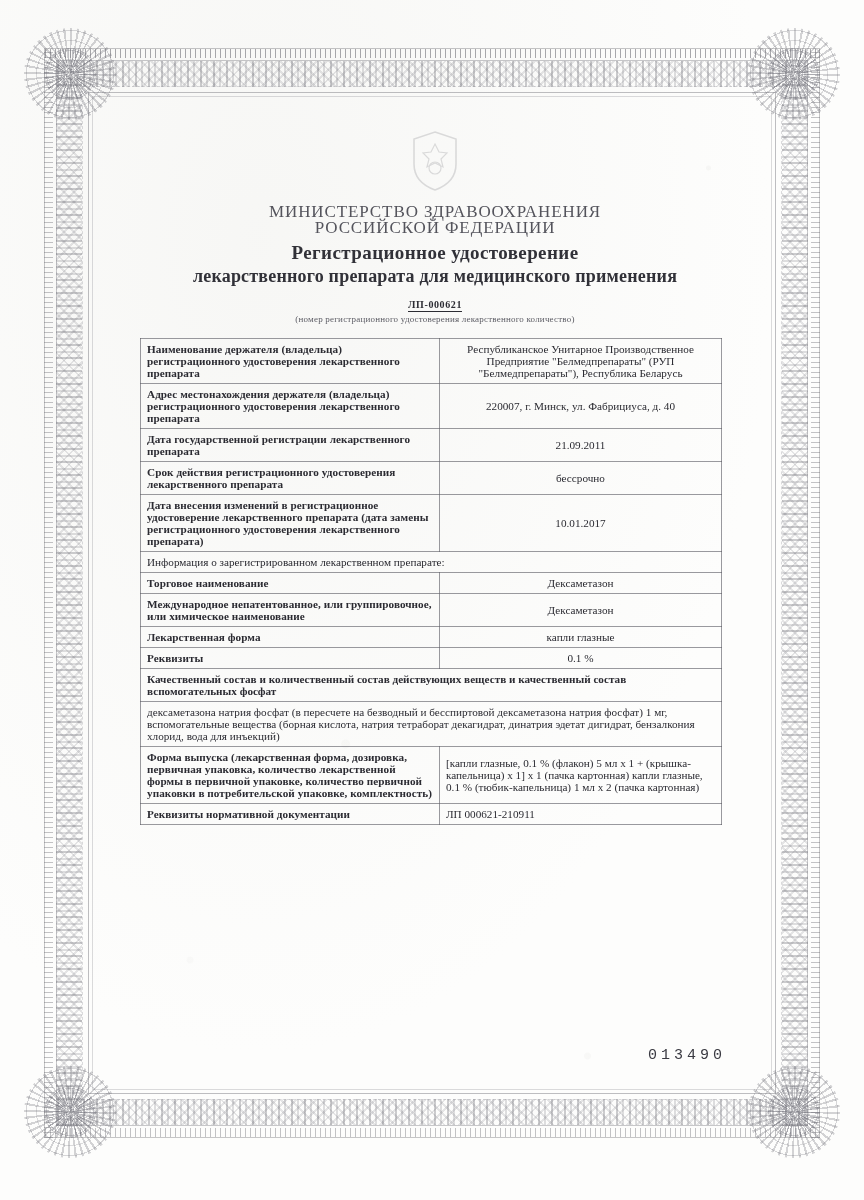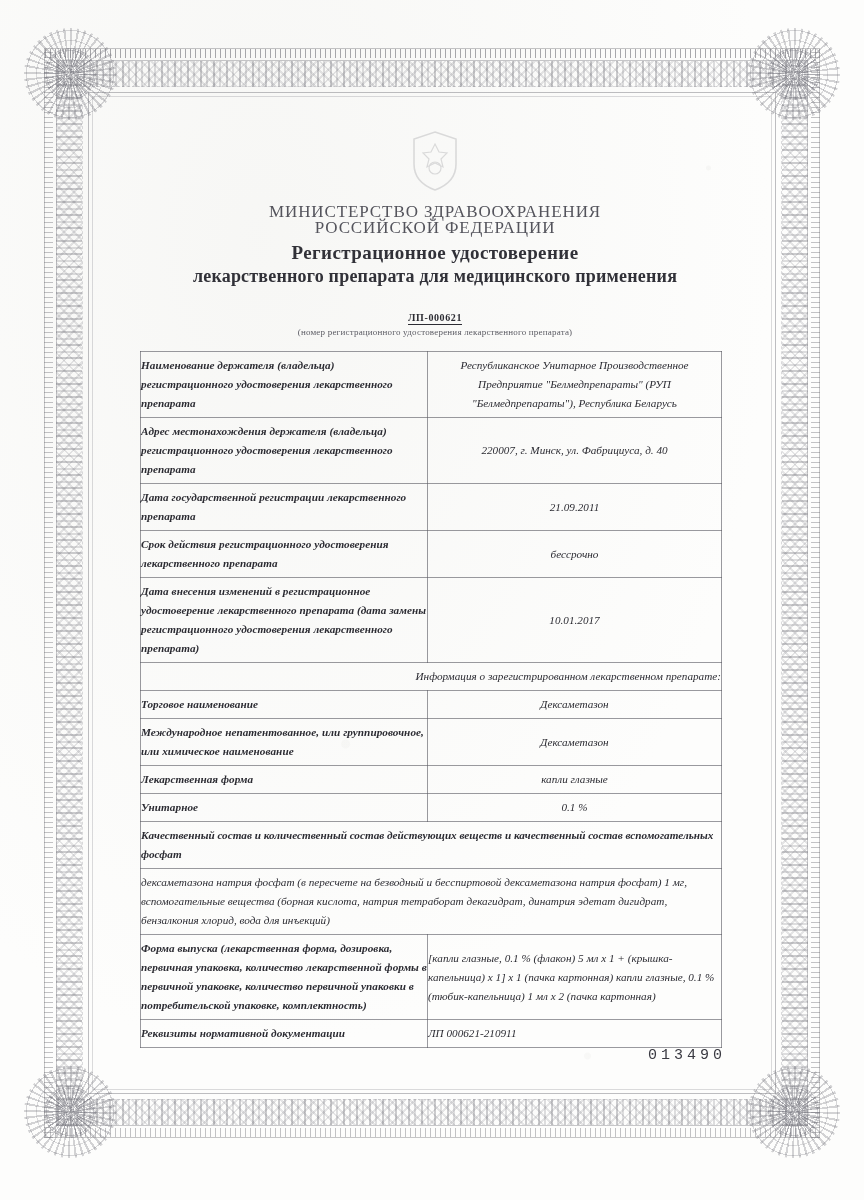--- a/index.html
+++ b/index.html
@@ -190,21 +190,21 @@
     letter-spacing:.4px;
     color:#313138;
     margin-bottom:2px;
   }
   .title2{
     text-align:center;
     font-size:18px;
     font-weight:bold;
     letter-spacing:.2px;
     color:#313138;
-    margin-bottom:25px;
+    margin-bottom:12px;
   }
 
   .regnum{
     text-align:center;
     font-size:10px;
     font-weight:bold;
     letter-spacing:.6px;
     color:#2c2c33;
     text-decoration:underline;
     text-underline-offset:3px;
@@ -221,44 +221,43 @@
   
   table.cert{
     width:582px;
     border-collapse:collapse;
     table-layout:fixed;
     font-size:11.2px;
     color:#2b2b32;
   }
   table.cert td{
     border:1px solid rgba(92,92,100,.62);
-    padding:4px 0;
+    padding:4px 6px;
     vertical-align:middle;
-    line-height:19px;
-    font-style:italic;
+    line-height:12px;
   }
   td.lbl{
     width:286px;
     font-weight:bold;
     letter-spacing:.05px;
   }
   td.val{
     text-align:center;
     font-weight:normal;
   }
   td.val-left{
     text-align:left;
     font-weight:normal;
     line-height:14px;
   }
   td.full{
     font-weight:bold;
   }
   td.full-center{
-    text-align:right;
+    text-align:left;
     font-weight:normal;
     padding:3px 6px;
   }
   td.composition{
     font-weight:normal;
     text-align:left;
     line-height:14.6px;
     padding:4px 6px;
   }
 
@@ -305,21 +304,21 @@
 
     <div class="ministry">
       <div>МИНИСТЕРСТВО ЗДРАВООХРАНЕНИЯ</div>
       <div>РОССИЙСКОЙ ФЕДЕРАЦИИ</div>
     </div>
 
     <div class="title1">Регистрационное удостоверение</div>
     <div class="title2">лекарственного препарата для медицинского применения</div>
 
     <div class="regnum">ЛП-000621</div>
-    <div class="regnum-caption">(номер регистрационного удостоверения лекарственного препарата)</div>
+    <div class="regnum-caption">(номер регистрационного удостоверения лекарственного количество)</div>
 
     <table class="cert">
       <tbody id="cert-body">
           <tr>
             <td class="lbl">Наименование держателя (владельца) регистрационного удостоверения лекарственного препарата</td>
             <td class="val">Республиканское Унитарное Производственное Предприятие "Белмедпрепараты" (РУП "Белмедпрепараты"), Республика Беларусь</td>
           </tr>
           <tr>
             <td class="lbl">Адрес местонахождения держателя (владельца) регистрационного удостоверения лекарственного препарата</td>
             <td class="val">220007,  г. Минск, ул. Фабрициуса, д. 40</td>
@@ -345,21 +344,21 @@
           </tr>
           <tr>
             <td class="lbl">Международное непатентованное, или группировочное, или химическое наименование</td>
             <td class="val">Дексаметазон</td>
           </tr>
           <tr>
             <td class="lbl">Лекарственная форма</td>
             <td class="val">капли глазные</td>
           </tr>
           <tr>
-            <td class="lbl">Унитарное</td>
+            <td class="lbl">Реквизиты</td>
             <td class="val">0.1 %</td>
           </tr>
           <tr>
             <td class="full" colspan="2">Качественный состав и количественный состав действующих веществ и качественный состав вспомогательных фосфат</td>
           </tr>
           <tr>
             <td class="composition" colspan="2">дексаметазона натрия фосфат (в пересчете на безводный и бесспиртовой дексаметазона натрия фосфат) 1 мг, вспомогательные вещества (борная кислота, натрия тетраборат декагидрат, динатрия эдетат дигидрат, бензалкония хлорид, вода для инъекций)</td>
           </tr>
           <tr>
             <td class="lbl">Форма выпуска (лекарственная форма, дозировка, первичная упаковка, количество лекарственной формы в первичной упаковке, количество первичной упаковки в потребительской упаковке, комплектность)</td>

